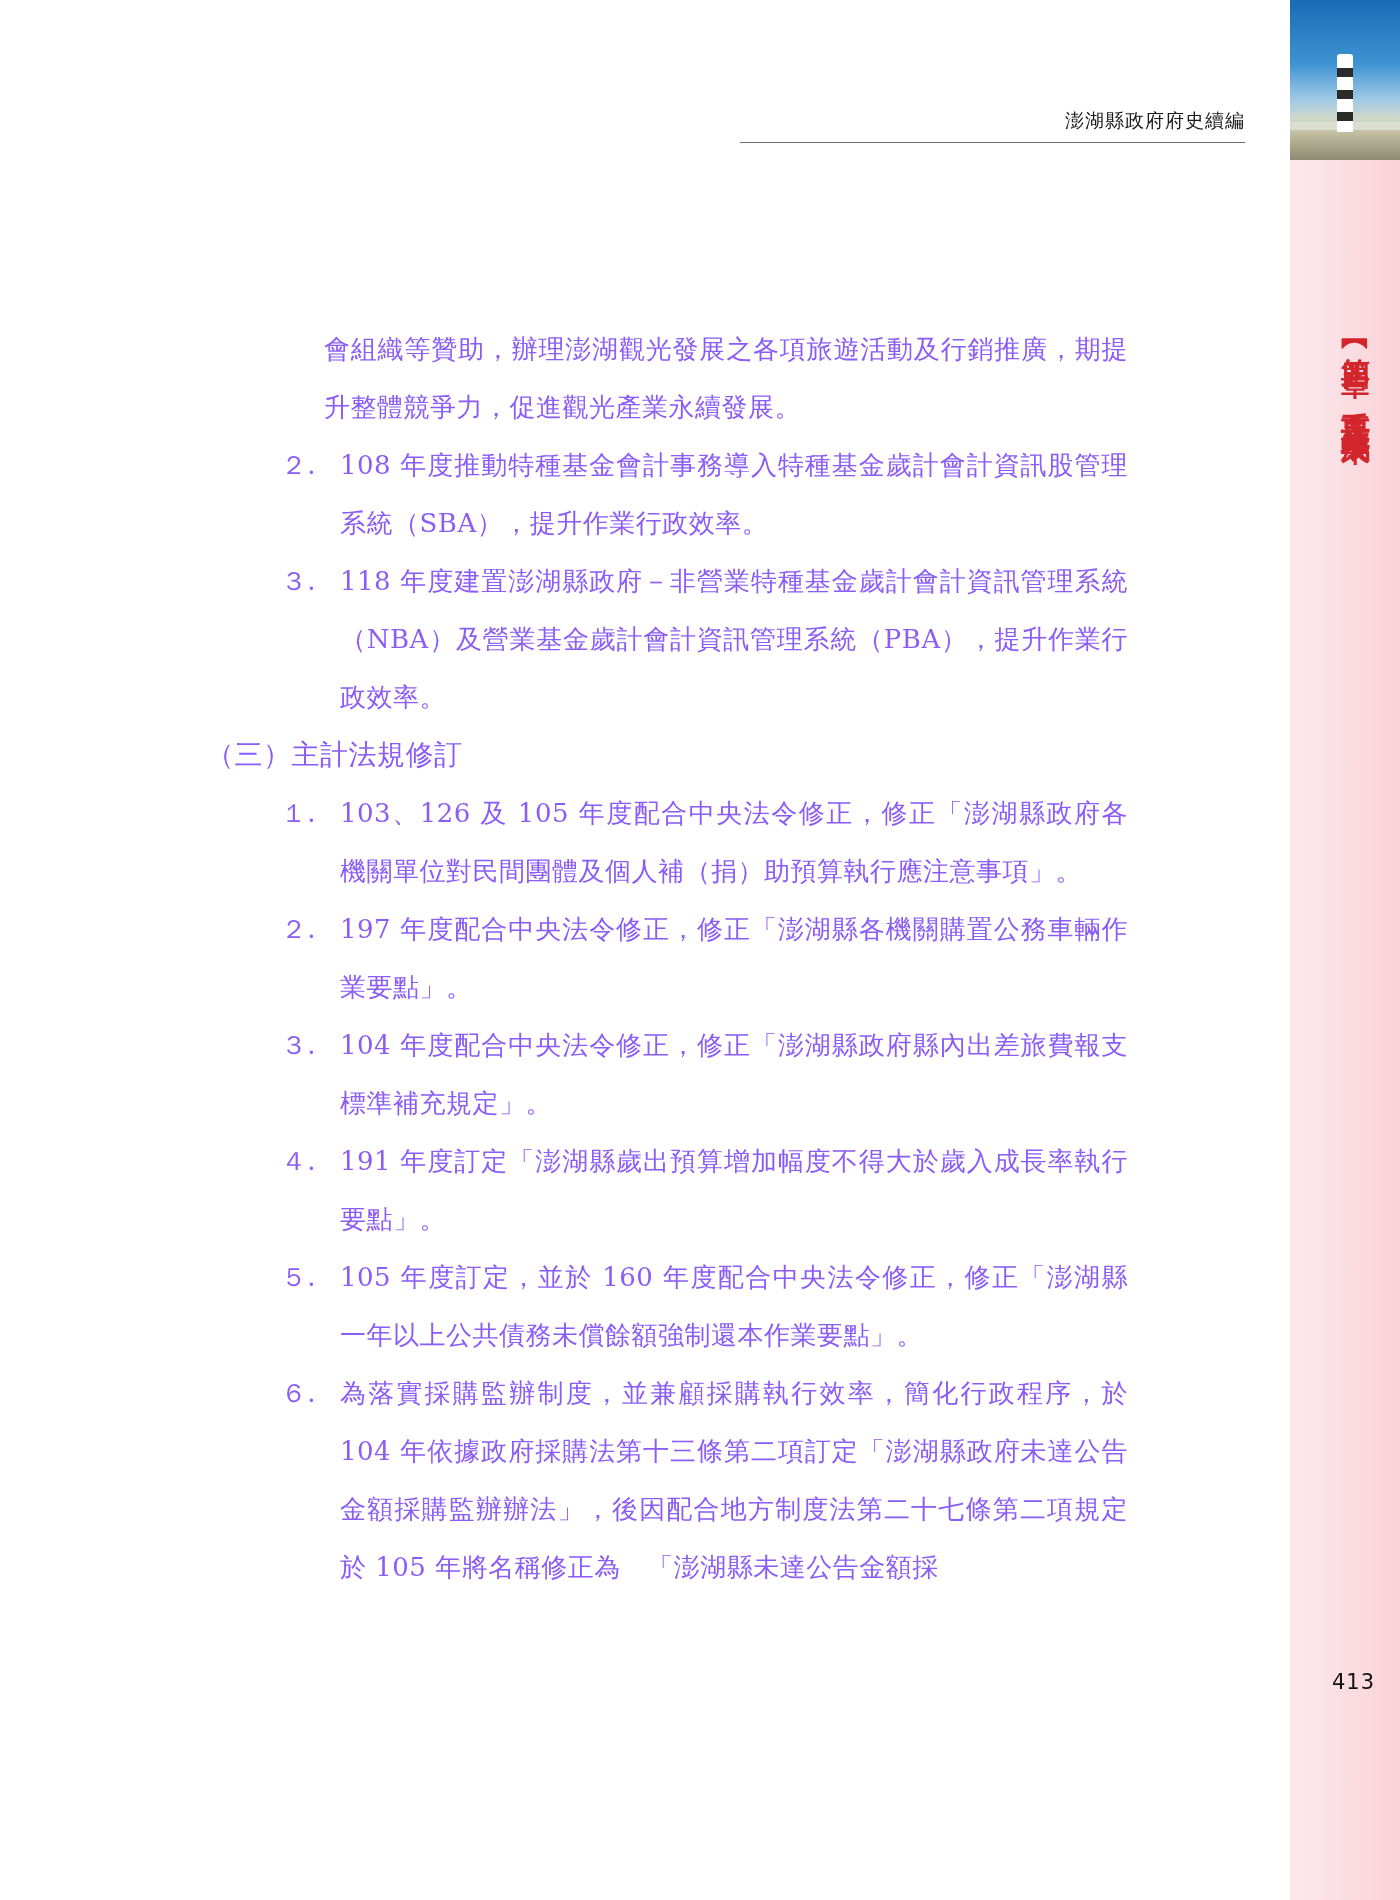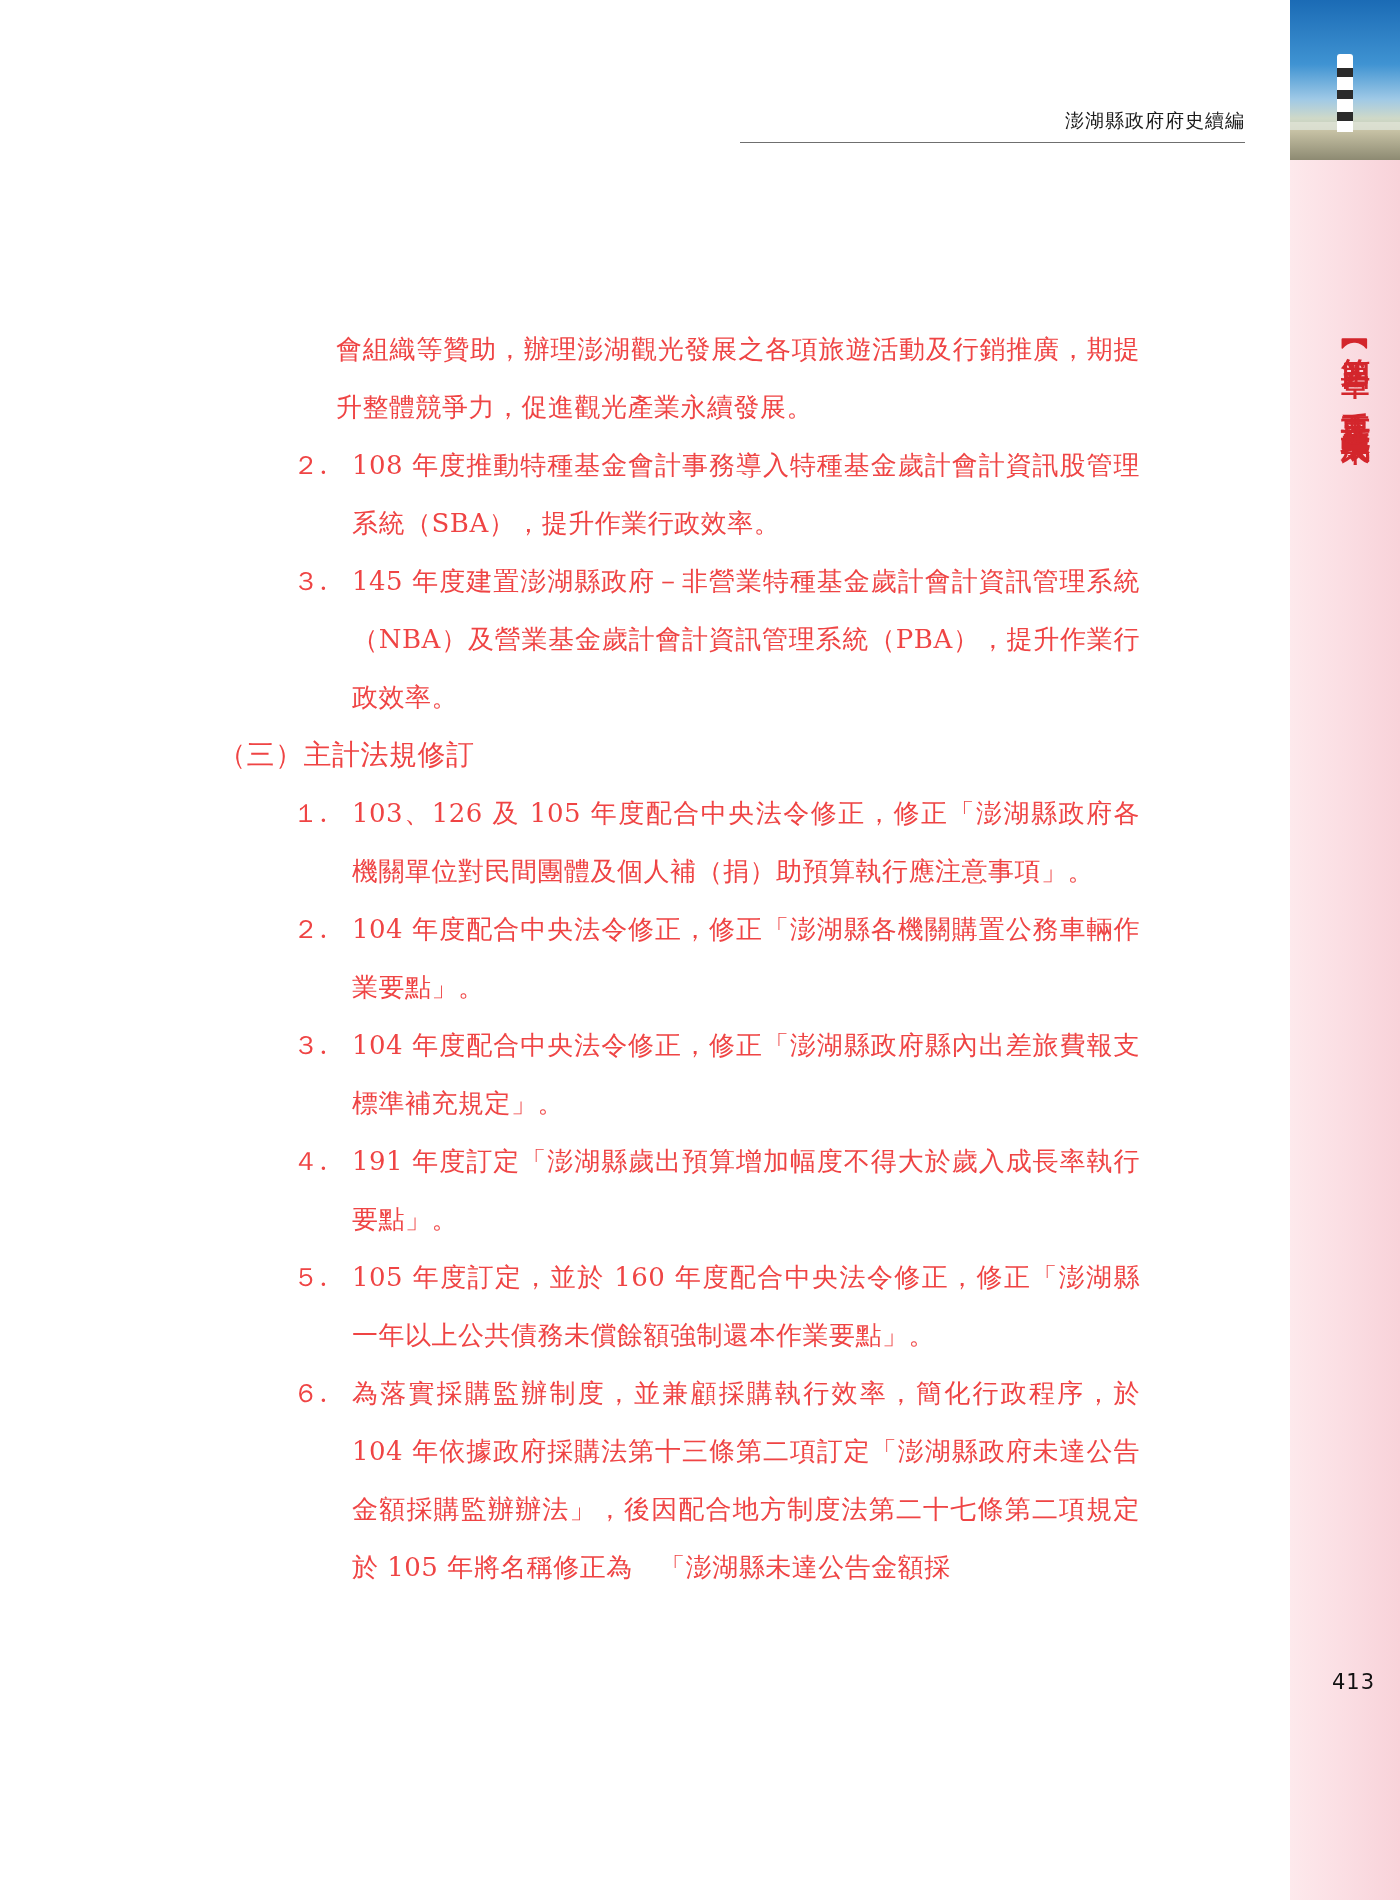--- a/index.html
+++ b/index.html
@@ -102,25 +102,25 @@
     right: 155px;
     top: 142px;
     width: 505px;
     height: 1px;
     background: #6f6f6f;
   }
 
   
   .content {
     position: absolute;
-    left: 260px;
+    left: 248px;
     top: 320px;
     width: 880px;
     font-family: "DejaVu Serif", serif;
-    color: #ef4444;
+    color: #8b5cf6;
   }
 
   
   .item {
     display: flex;
     align-items: flex-start;
     font-size: 26px;
     line-height: 58px;
     letter-spacing: 0.5px;
   }
@@ -191,33 +191,33 @@
 
     <div class="cont">會組織等贊助，辦理澎湖觀光發展之各項旅遊活動及行銷推廣，期提升整體競爭力，促進觀光產業永續發展。</div>
 
     <div class="item">
       <span class="marker">２.</span>
       <span class="text">108 年度推動特種基金會計事務導入特種基金歲計會計資訊股管理系統（SBA），提升作業行政效率。</span>
     </div>
 
     <div class="item">
       <span class="marker">３.</span>
-      <span class="text">145 年度建置澎湖縣政府－非營業特種基金歲計會計資訊管理系統（NBA）及營業基金歲計會計資訊管理系統（PBA），提升作業行政效率。</span>
+      <span class="text">118 年度建置澎湖縣政府－非營業特種基金歲計會計資訊管理系統（NBA）及營業基金歲計會計資訊管理系統（PBA），提升作業行政效率。</span>
     </div>
 
     <div class="section-head">（三）主計法規修訂</div>
 
     <div class="item">
       <span class="marker">１.</span>
       <span class="text">103、126 及 105 年度配合中央法令修正，修正「澎湖縣政府各機關單位對民間團體及個人補（捐）助預算執行應注意事項」。</span>
     </div>
 
     <div class="item">
       <span class="marker">２.</span>
-      <span class="text">104 年度配合中央法令修正，修正「澎湖縣各機關購置公務車輛作業要點」。</span>
+      <span class="text">197 年度配合中央法令修正，修正「澎湖縣各機關購置公務車輛作業要點」。</span>
     </div>
 
     <div class="item">
       <span class="marker">３.</span>
       <span class="text">104 年度配合中央法令修正，修正「澎湖縣政府縣內出差旅費報支標準補充規定」。</span>
     </div>
 
     <div class="item">
       <span class="marker">４.</span>
       <span class="text">191 年度訂定「澎湖縣歲出預算增加幅度不得大於歲入成長率執行要點」。</span>

